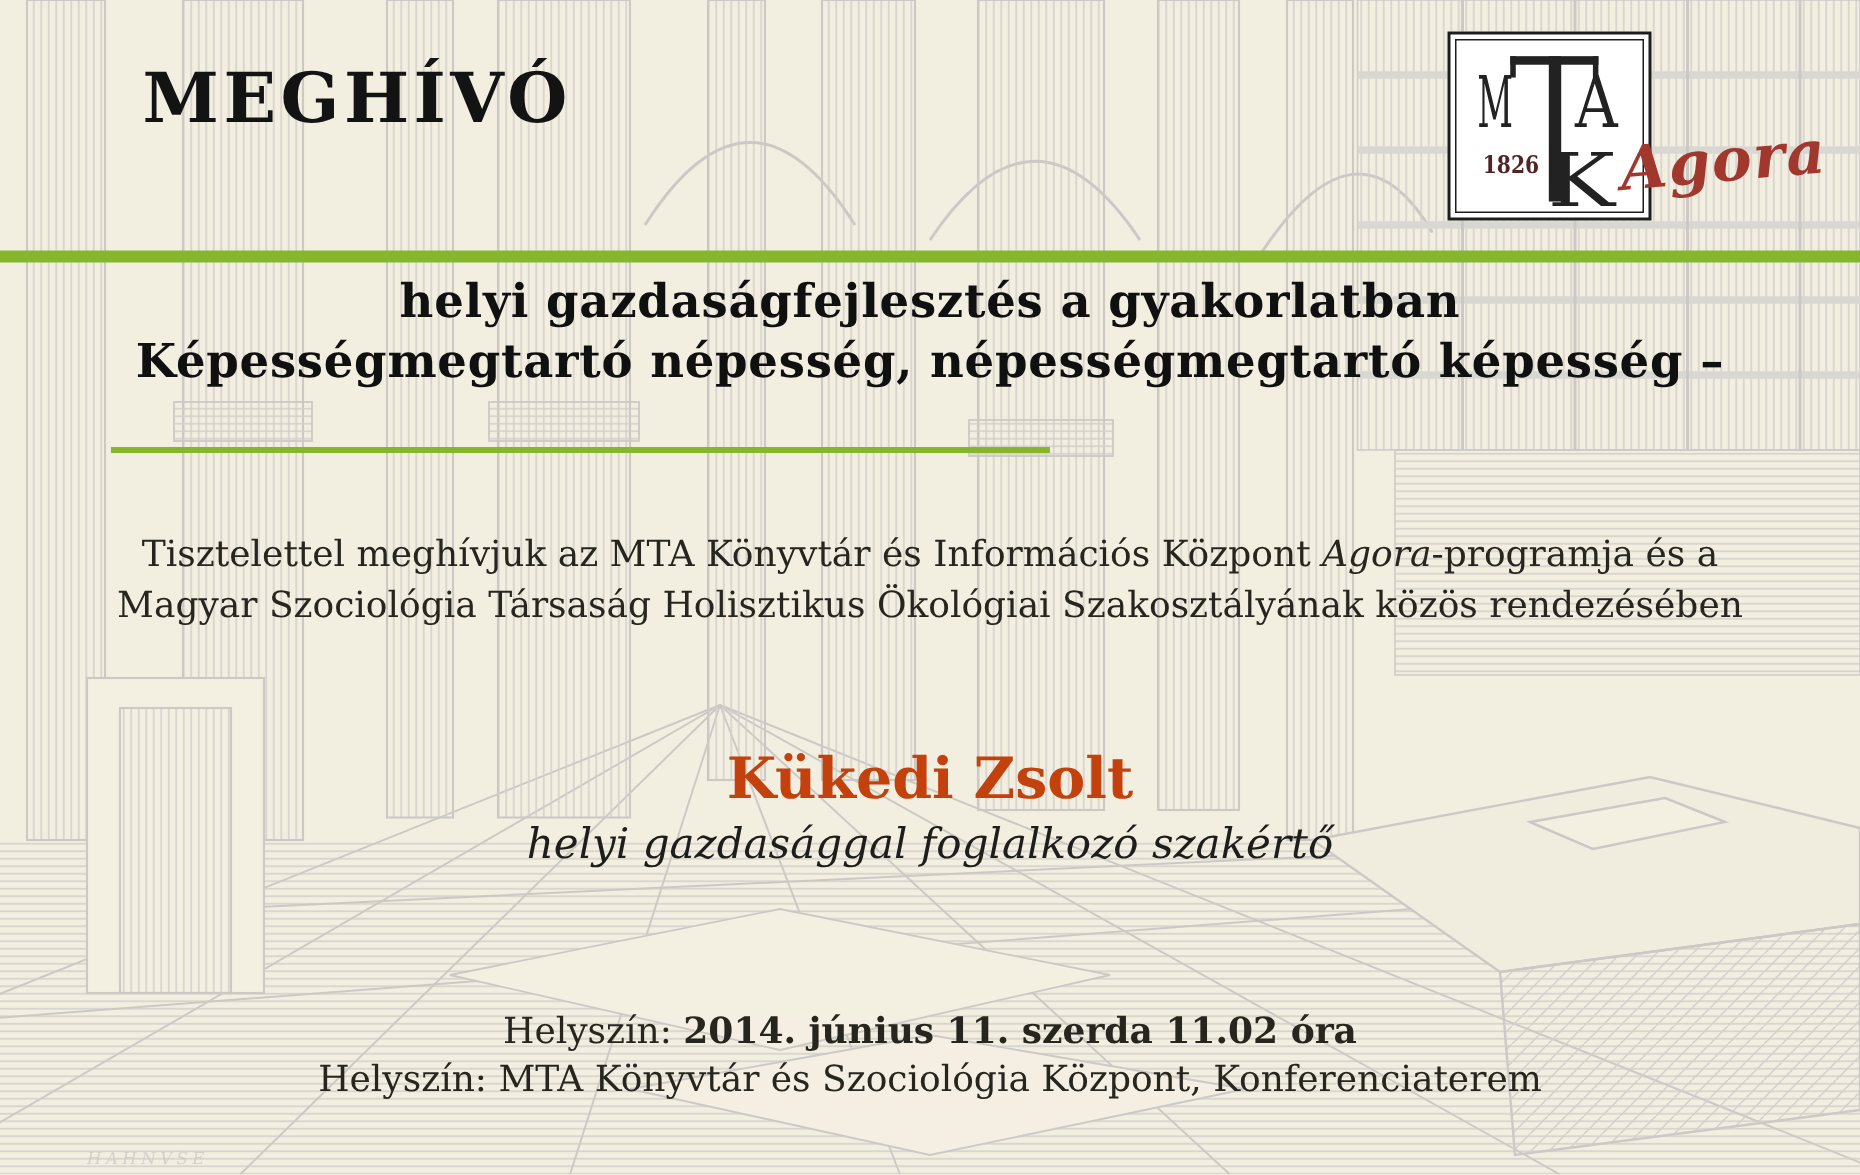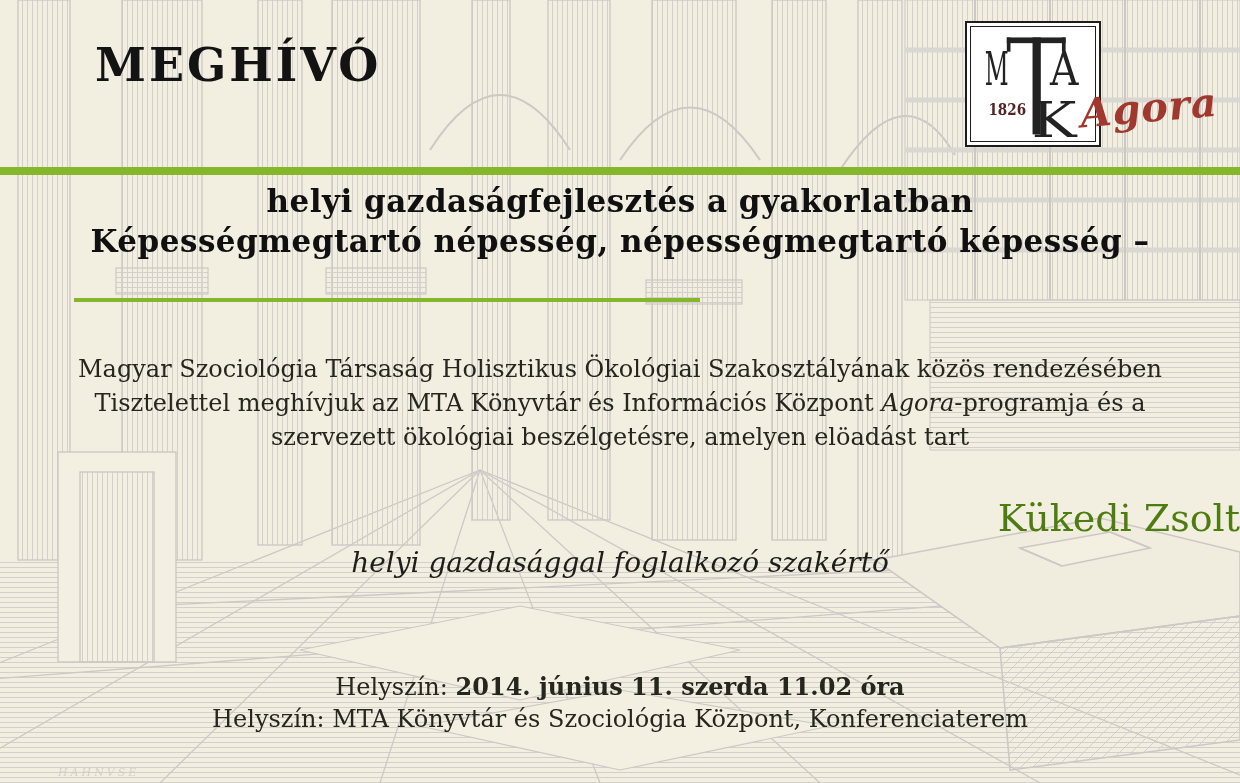--- a/index.html
+++ b/index.html
@@ -26,22 +26,22 @@
   .green-line-1{position:absolute;left:0;top:167px;width:1240px;height:8px;background:#86b62c;}
   .green-line-2{position:absolute;left:74px;top:298px;width:626px;height:4px;background:#86b62c;}
 
   .event-title{position:absolute;left:0;top:181px;width:1240px;text-align:center;
                font-size:31px;font-weight:bold;line-height:40px;color:#101010;letter-spacing:.5px;}
 
   .body-text{position:absolute;left:0;top:352px;width:1240px;text-align:center;
              font-size:24px;line-height:34px;color:#26261f;}
   .body-text em{font-style:italic;}
 
-  .speaker-name{position:absolute;left:0;top:496px;width:1240px;text-align:right;
-                font-size:38px;font-weight:normal;color:#4d7c0f;}
+  .speaker-name{position:absolute;left:0;top:496px;width:1240px;text-align:center;
+                font-size:38px;font-weight:bold;color:#c2410c;}
   .speaker-role{position:absolute;left:0;top:546px;width:1240px;text-align:center;
                 font-size:28px;font-style:italic;color:#1d1d19;}
 
   .details{position:absolute;left:0;top:671px;width:1240px;text-align:center;
            font-size:24px;line-height:32px;color:#26261f;}
   .details .bold{font-weight:bold;}
 </style>
 </head>
 <body>
 
@@ -165,23 +165,22 @@
     <div class="green-line-1"></div>
 
     <div class="event-title">
       <div>helyi gazdaságfejlesztés a gyakorlatban</div>
       <div>Képességmegtartó népesség, népességmegtartó képesség –</div>
     </div>
 
     <div class="green-line-2"></div>
 
     <div class="body-text">
+      <div><span>Tisztelettel meghívjuk az MTA Könyvtár és Információs Központ </span><em>Agora</em><span>-programja és a</span></div>
       <div>Magyar Szociológia Társaság Holisztikus Ökológiai Szakosztályának közös rendezésében</div>
-      <div><span>Tisztelettel meghívjuk az MTA Könyvtár és Információs Központ </span><em>Agora</em><span>-programja és a</span></div>
-      <div>szervezett ökológiai beszélgetésre, amelyen elöadást tart</div>
     </div>
 
     <div class="speaker-name">Kükedi Zsolt</div>
     <div class="speaker-role">helyi gazdasággal foglalkozó szakértő</div>
 
     <div class="details">
       <div><span>Helyszín: </span><span class="bold">2014. június 11. szerda 11.02 óra</span></div>
       <div>Helyszín: MTA Könyvtár és Szociológia Központ, Konferenciaterem</div>
     </div>
 

